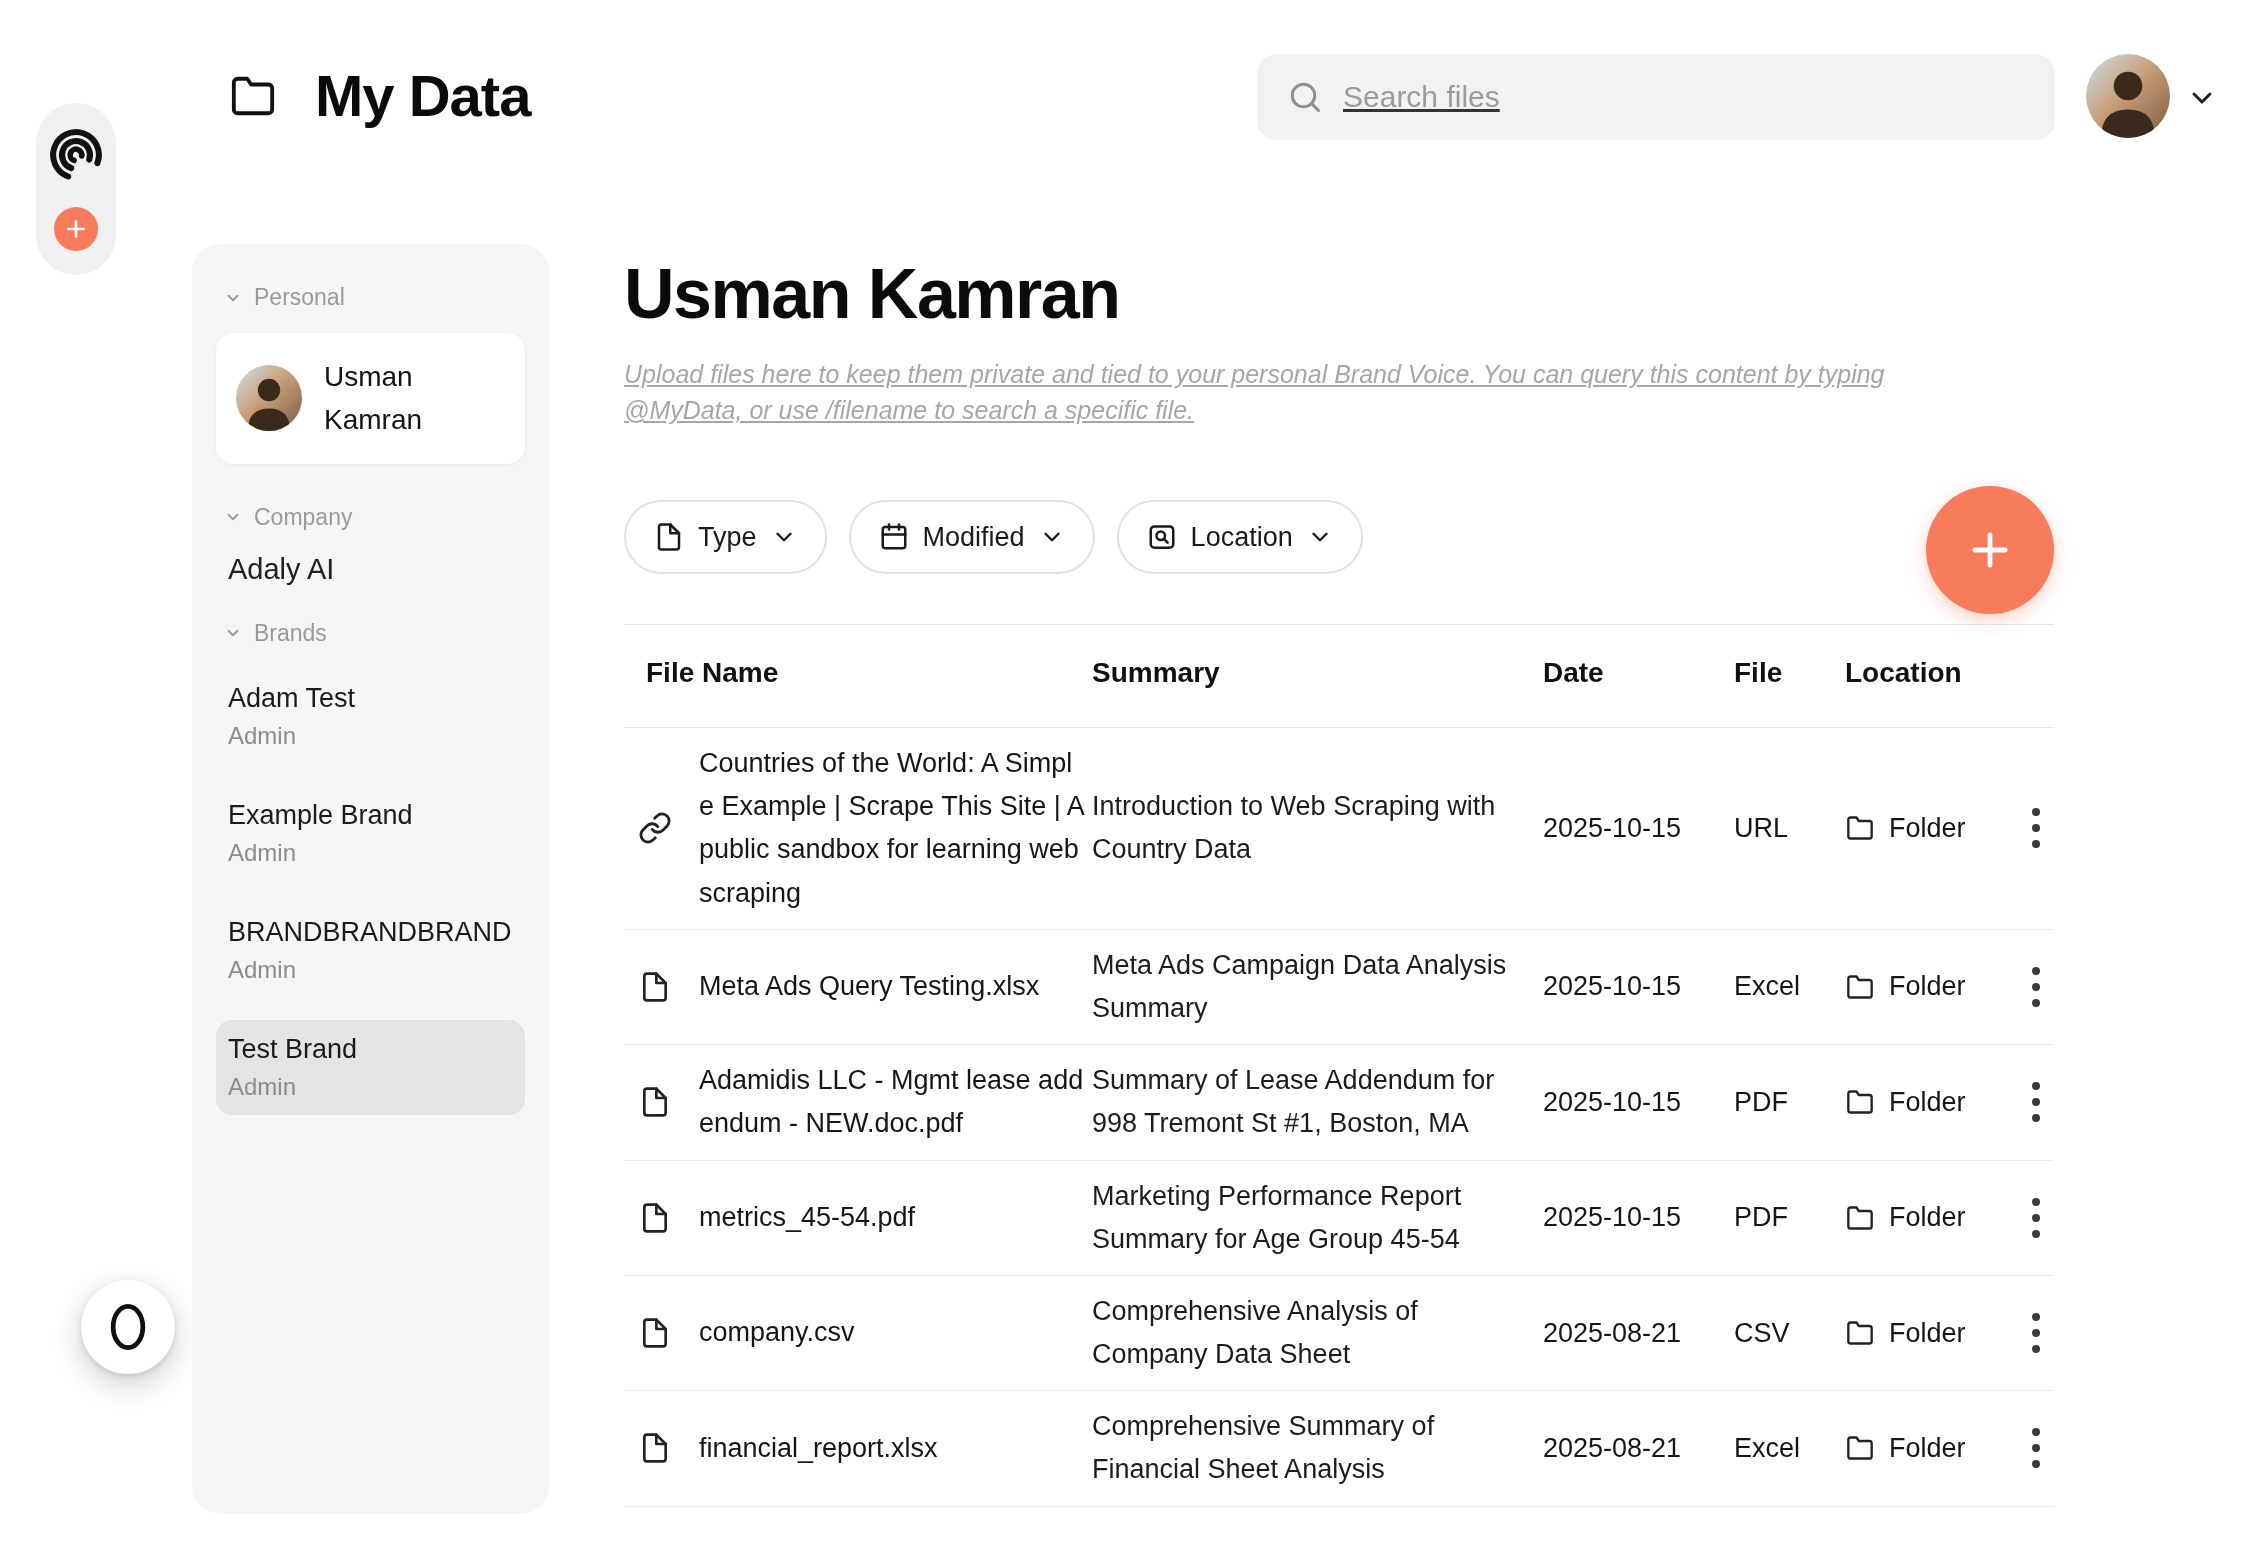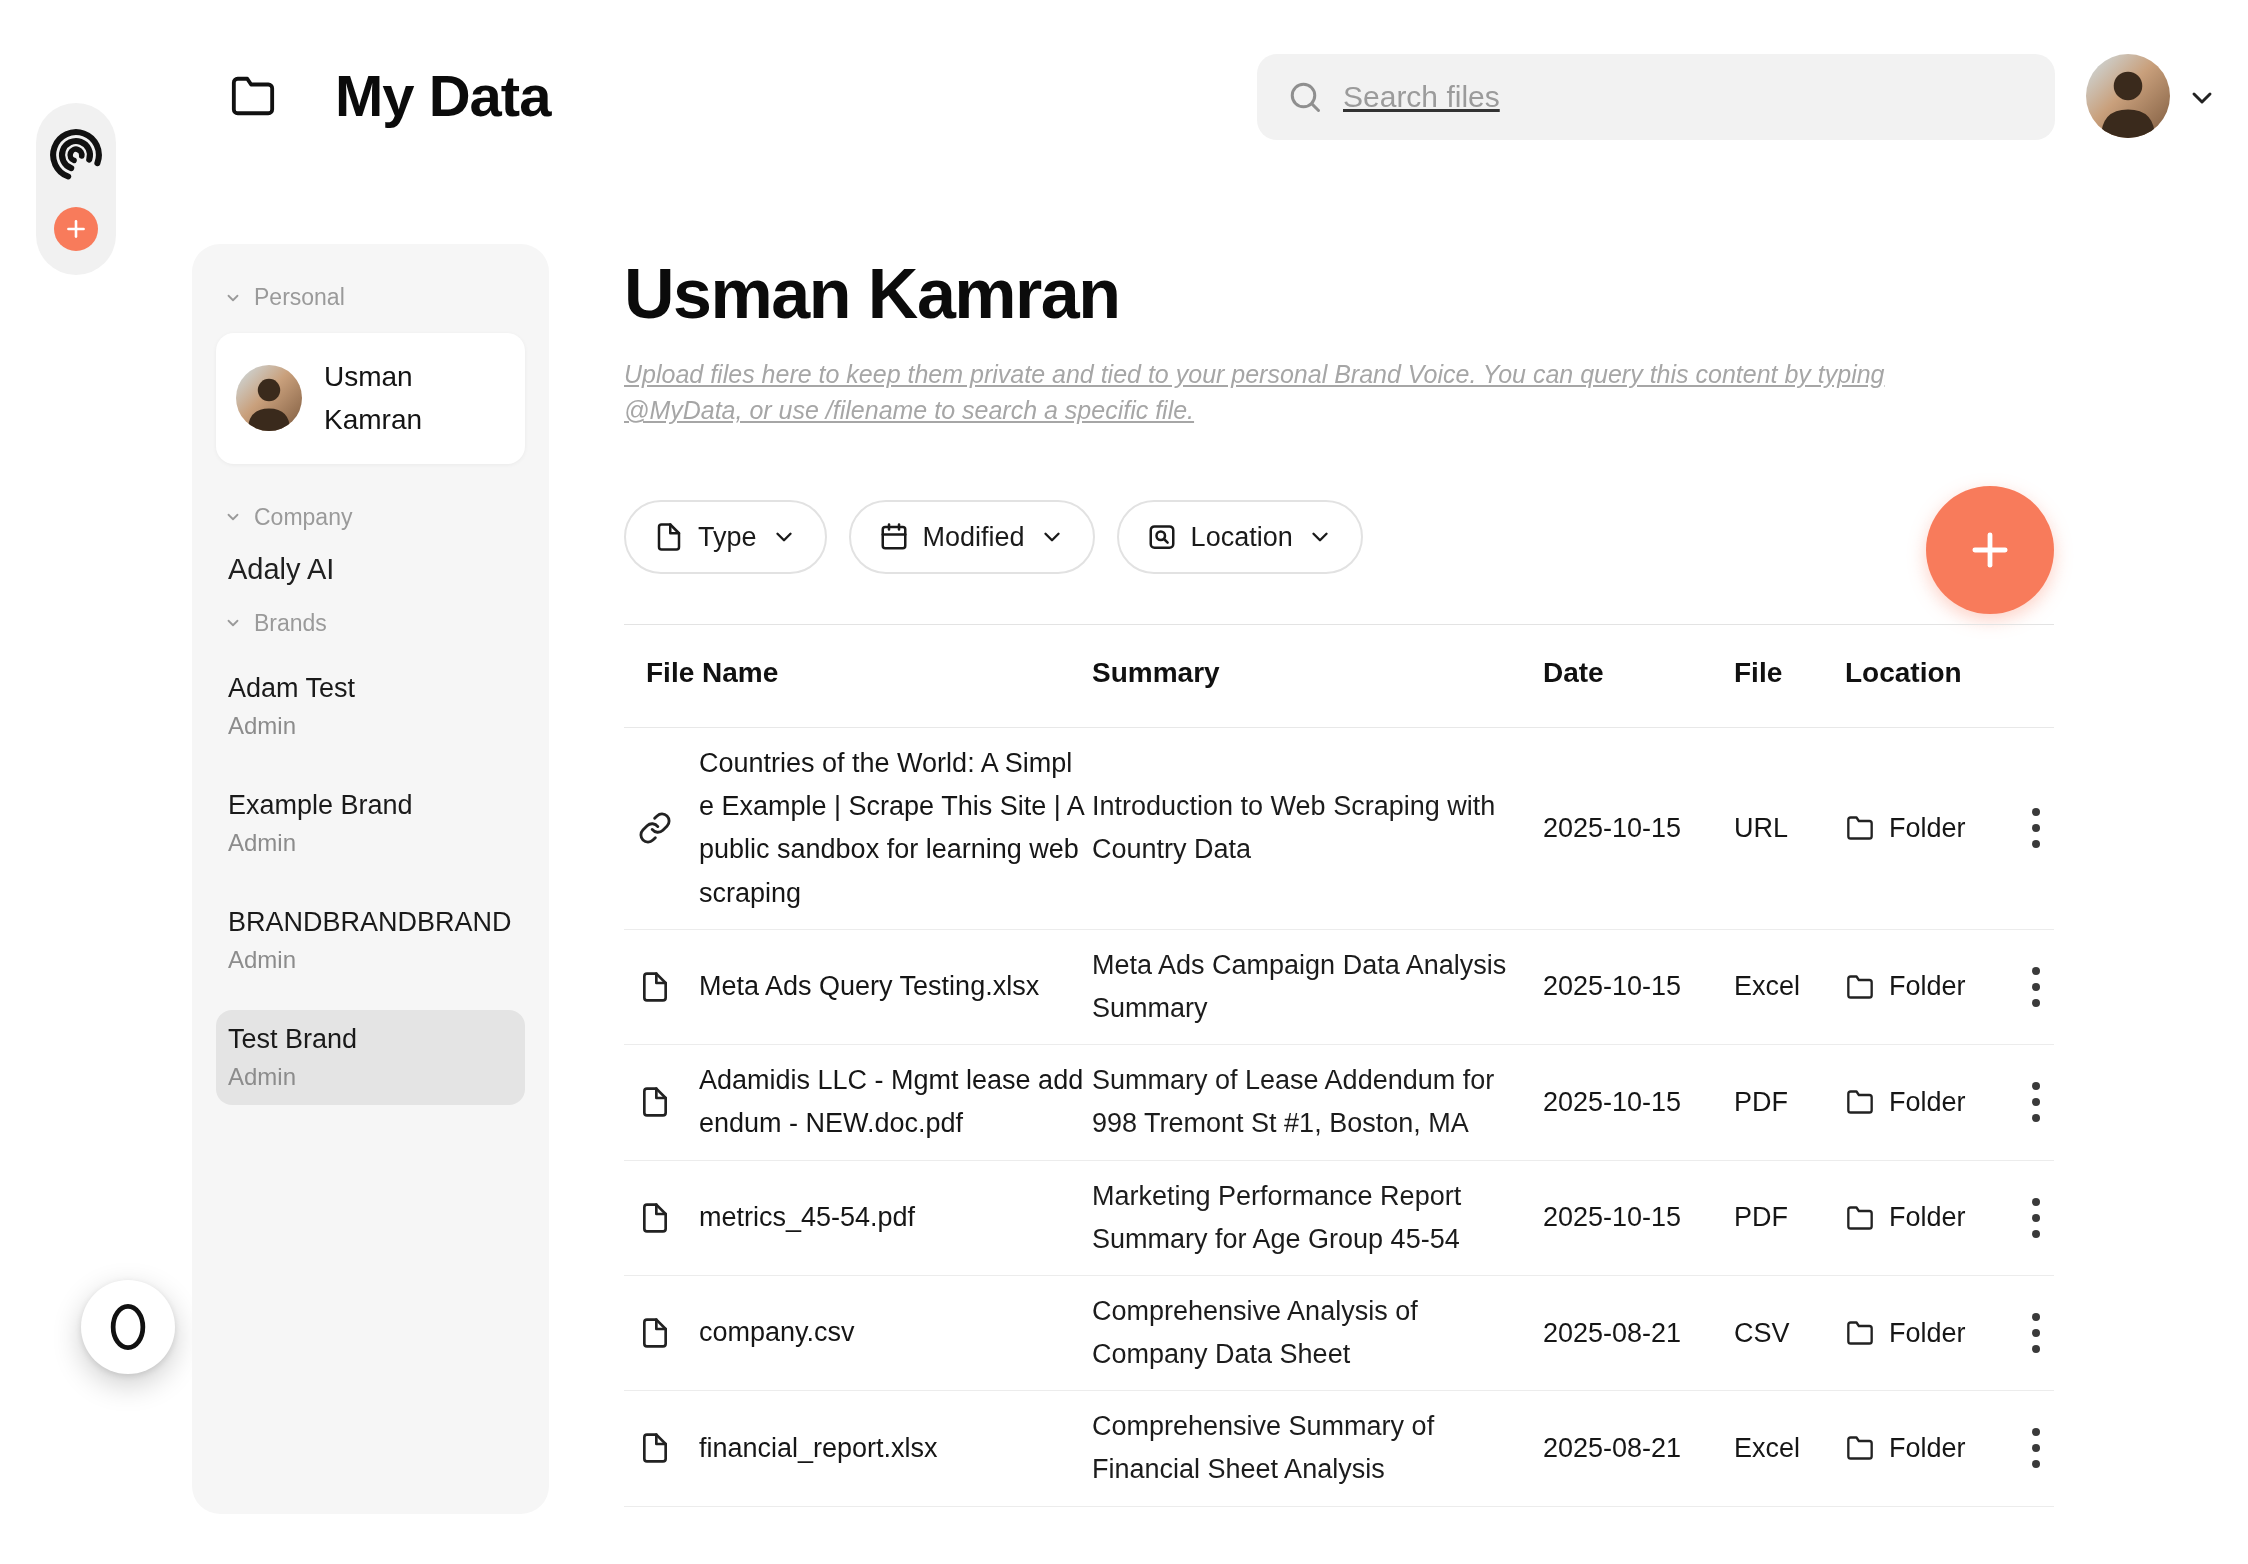--- a/index.html
+++ b/index.html
@@ -1,21 +1,21 @@
 <!DOCTYPE html>
 <html style="--accent: #f87b5b;"><head>
 <meta charset="utf-8">
 <style>
   * { margin:0; padding:0; box-sizing:border-box; }
   html,body { width:2248px; height:1564px; background:#fff; overflow:hidden;
               font-family:"Liberation Sans", sans-serif; color:#141414; position:relative; }
   svg { display:block; }
 
   
-  .app-title-wrap { position:absolute; left:227px; top:62px; display:flex; align-items:center; gap:56px; }
+  .app-title-wrap { position:absolute; left:227px; top:62px; display:flex; align-items:center; gap:36px; }
   .app-title { font-size:58px; font-weight:bold; letter-spacing:-1px; color:#0b0b0b; }
   .search-bar { position:absolute; left:1257px; top:54px; width:798px; height:86px;
                 background:#f2f2f2; border-radius:20px; display:flex; align-items:center;
                 padding-left:30px; gap:20px; }
   .search-bar input { flex:1; border:none; outline:none; background:transparent;
                 font-size:30px; color:#333; font-family:"Liberation Sans",sans-serif;text-decoration:underline; }
   .search-bar input::placeholder { color:#9b9b9b; }
   .avatar { border-radius:50%; overflow:hidden; background:linear-gradient(135deg,#cfe0e8 0%,#c9a07c 45%,#7d5a3e 100%); position:relative; flex:none; }
   .avatar svg { position:absolute; inset:0; width:100%; height:100%; }
   .avatar-top { position:absolute; left:2086px; top:54px; width:84px; height:84px; cursor:pointer; }
@@ -33,21 +33,21 @@
 
   
   .sidebar { position:absolute; left:192px; top:244px; width:357px; height:1270px;
              background:#f6f6f6; border-radius:28px; padding:40px 24px; }
   .section-head { display:flex; align-items:center; gap:12px; color:#9a9a9a; font-size:23px;
              padding:0 8px; margin-bottom:22px; cursor:pointer; }
   .user-card { background:#fff; border-radius:18px; padding:22px 20px; display:flex; gap:22px;
              align-items:center; margin-bottom:40px; box-shadow:0 1px 4px rgba(0,0,0,.05); cursor:pointer; }
   .avatar-side { width:66px; height:66px; }
   .user-card-name { font-size:28px; line-height:1.55; color:#141414; max-width:160px; }
-  .company-item { font-size:29px; color:#202020; padding:0 12px; margin-bottom:24px; cursor:pointer; }
+  .company-item { font-size:29px; color:#202020; padding:0 12px; margin-bottom:34px; cursor:pointer; }
   .brand-item { padding:14px 12px; border-radius:16px; margin-bottom:22px; cursor:pointer; }
   .brand-item.selected { background:#e4e4e4; }
   .brand-name { font-size:27px; font-weight:normal; color:#1a1a1a; }
   .brand-role { font-size:24px; color:#8c8c8c; margin-top:8px; }
 
   
   .main-title { position:absolute; left:624px; top:254px; font-size:70px; font-weight:bold;
              letter-spacing:-1.5px; color:#0b0b0b; }
   .main-desc { position:absolute; left:624px; top:356px; width:1370px; font-size:25px;
              font-style:italic; color:#a6a6a6; line-height:1.45;text-decoration:underline; }

